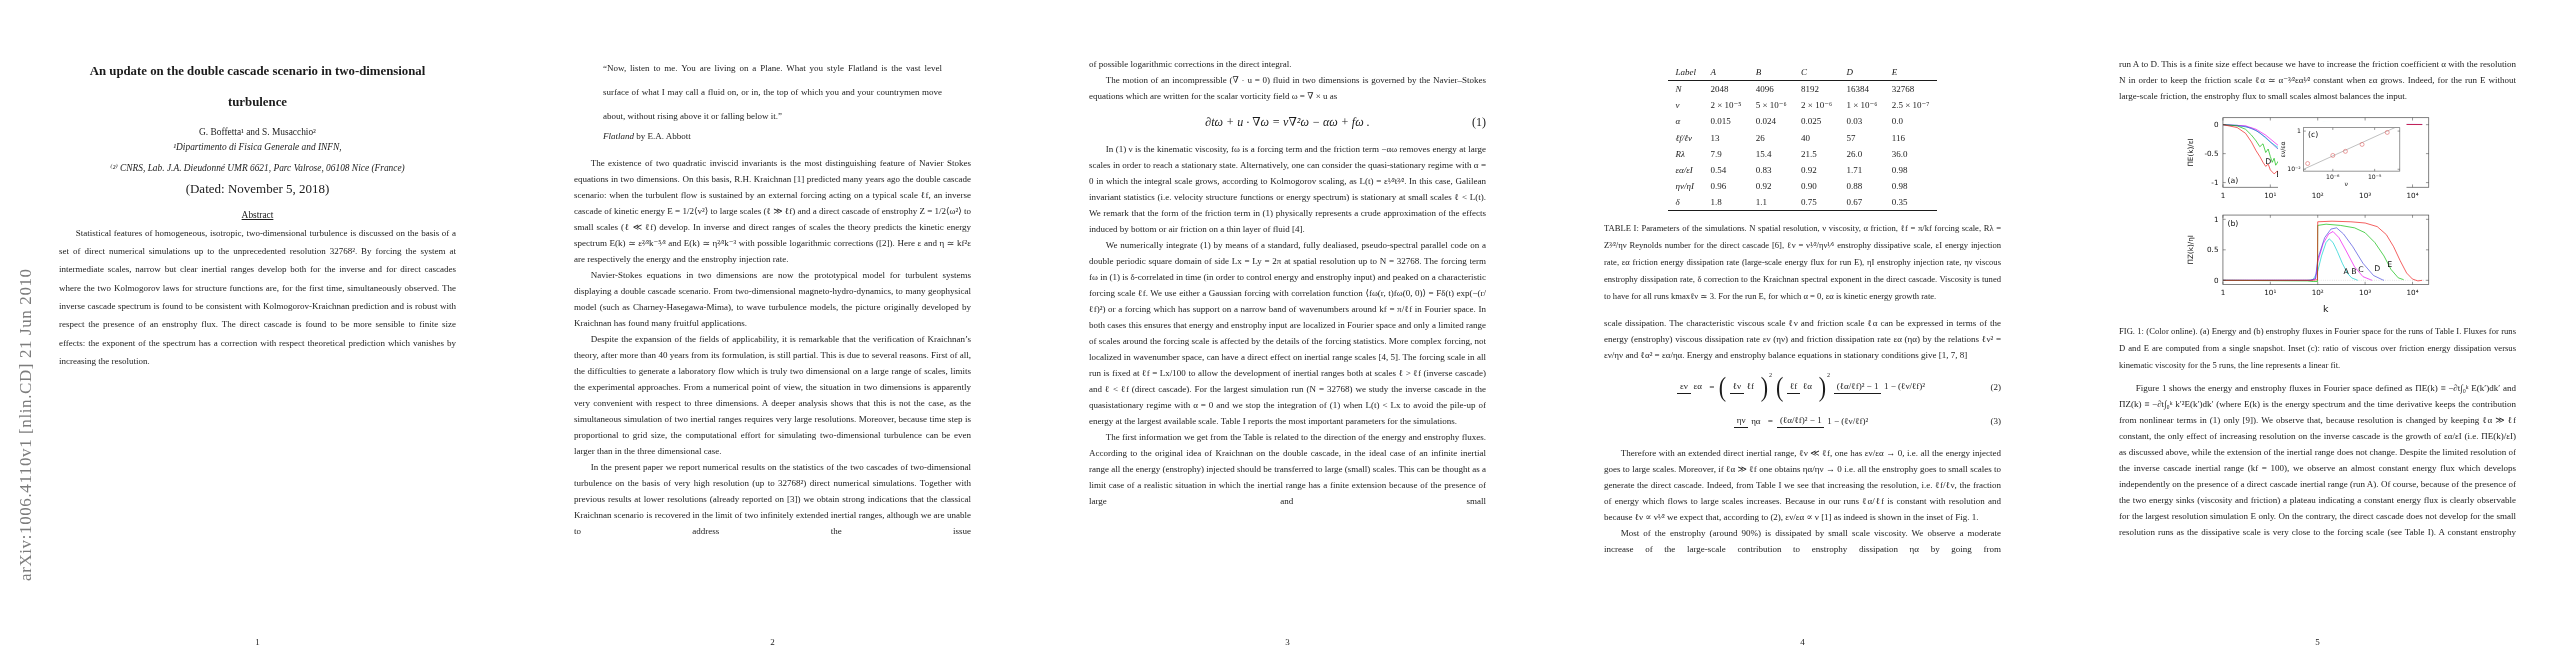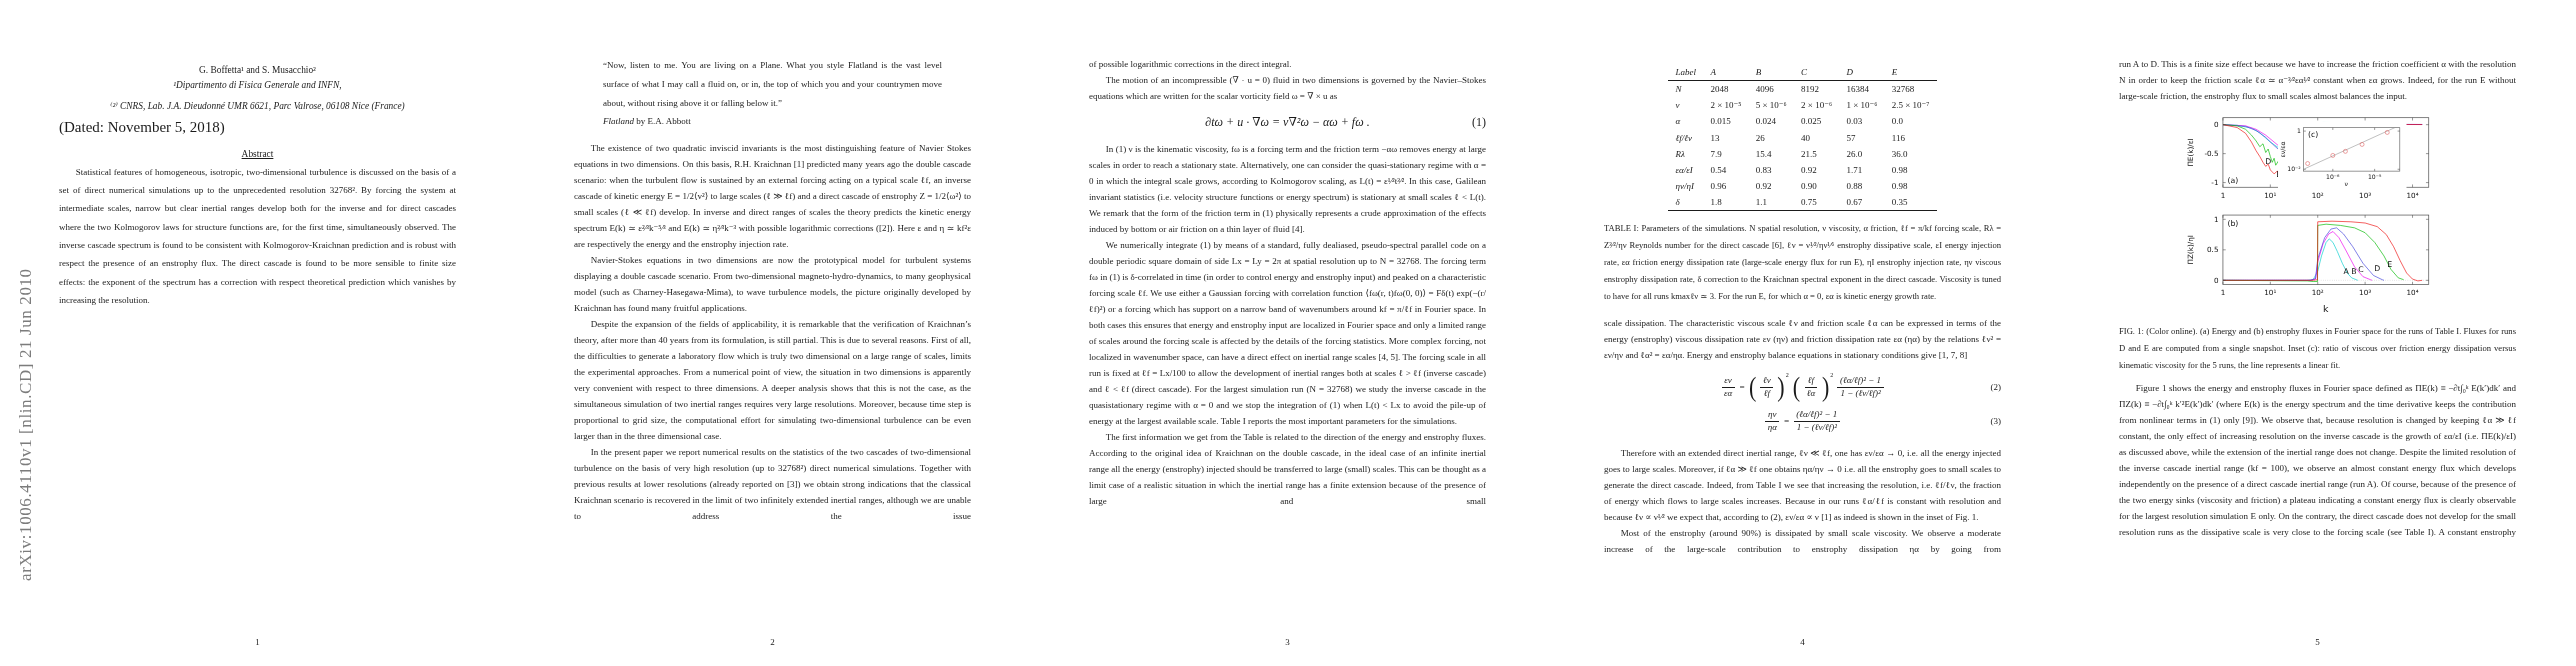--- a/index.html
+++ b/index.html
@@ -7,38 +7,38 @@
        font-family:"Liberation Serif","DejaVu Serif","DejaVu Sans",serif;color:#1b1b1b;}
   .canvas{position:relative;width:2576px;height:667px;display:flex;}
   .page{position:relative;width:515px;height:667px;flex:0 0 515px;background:#fff;}
   .inner{padding:56px 59px 0 59px;}
   
   .arxiv{position:absolute;left:15.6px;top:581px;transform:rotate(-90deg);transform-origin:0 0;
          white-space:nowrap;font-size:17px;color:#7c7c7c;letter-spacing:0.6px;}
   .title{margin:0 0 5.6px 0;text-align:center;font-size:12.8px;font-weight:bold;line-height:31px;}
   .authors{margin:9px 0 0 0;text-align:center;font-size:9.4px;}
   .affil{margin:0;text-align:center;font-size:9.4px;font-style:italic;line-height:21px;}
-  .dated{margin:2.2px 0 0 0;font-size:15px;}
+  .dated{margin:2.2px 0 0 0;text-align:center;font-size:13px;}
   .abshead{margin:13.3px 0 3.3px 0;text-align:center;font-size:9.4px;text-decoration:underline;}
   .abstract{margin:0;text-align:justify;font-size:9px;line-height:18.3px;text-indent:16.7px;}
   
   .bodytxt{margin:0;text-align:justify;font-size:9px;line-height:16px;text-indent:16.7px;}
   .noindent{text-indent:0;}
   .cont{text-align-last:justify;}
-  .quote{margin:0 29px;text-align:justify;font-size:9px;line-height:19px;}
+  .quote{margin:0 29px;text-align:justify;font-size:9px;line-height:24px;}
   .quote-src{margin:0 29px;font-size:9px;line-height:17px;}
   .it{font-style:italic;}
   .pagenum{position:absolute;bottom:20px;left:0;right:0;text-align:center;font-size:9px;}
   
   .eqline{position:relative;text-align:center;margin:11px 0;font-size:12px;font-style:italic;}
   .eqline .eqtag{position:absolute;right:0;top:0;font-style:normal;}
   .deq{position:relative;display:flex;align-items:center;justify-content:center;gap:3.9px;
        margin:2.2px 0;font-size:9px;min-height:32px;}
   .deq .eqtag{position:absolute;right:0;top:50%;transform:translateY(-50%);}
-  .frac{display:inline-flex;flex-direction:column;align-items:center;line-height:1.3;font-style:italic;}
+  .frac{display:inline-flex;flex-direction:row;align-items:center;line-height:1.3;}
   .frac .nu{border-bottom:0.6px solid #1b1b1b;padding:0 2.8px;}
   .frac .de{padding:0 2.8px;}
   .bigp{font-size:22px;font-weight:300;line-height:1;transform:scaleY(1.25);}
   .psup{font-size:6.1px;align-self:flex-start;margin-left:-2.8px;margin-top:1.1px;}
   .eqmid{font-style:italic;}
   
   .ptable{border-collapse:collapse;margin:7.8px auto 0 auto;font-size:9px;}
   .ptable th,.ptable td{padding:3.1px 7.2px;text-align:left;font-weight:normal;font-style:italic;}
   .ptable td.vals{font-style:normal;}
   .ptable thead tr{border-bottom:0.9px solid #1b1b1b;}
@@ -57,20 +57,21 @@
   .fcaption{margin:4.4px 0 0 0;text-align:justify;font-size:8.6px;line-height:17px;}
 </style>
 </head>
 <body>
 
 <div class="canvas">
 
   <section class="page">
     <div class="arxiv">arXiv:1006.4110v1  [nlin.CD]  21 Jun 2010</div>
     <div class="inner">
+      <h1 class="title"><span>An update on the double cascade scenario in two-dimensional</span><br><span>turbulence</span></h1>
       <p class="authors">G. Boffetta¹ and S. Musacchio²</p>
       <p class="affil">¹Dipartimento di Fisica Generale and INFN,</p>
       <p class="affil">⁽²⁾ CNRS, Lab. J.A. Dieudonné UMR 6621, Parc Valrose, 06108 Nice (France)</p>
       <p class="dated">(Dated: November 5, 2018)</p>
       <p class="abshead">Abstract</p>
       <p class="abstract">Statistical features of homogeneous, isotropic, two-dimensional turbulence is discussed on the basis of a set of direct numerical simulations up to the unprecedented resolution 32768². By forcing the system at intermediate scales, narrow but clear inertial ranges develop both for the inverse and for direct cascades where the two Kolmogorov laws for structure functions are, for the first time, simultaneously observed. The inverse cascade spectrum is found to be consistent with Kolmogorov-Kraichnan prediction and is robust with respect the presence of an enstrophy flux. The direct cascade is found to be more sensible to finite size effects: the exponent of the spectrum has a correction with respect theoretical prediction which vanishes by increasing the resolution.</p>
     </div>
     <div class="pagenum">1</div>
   </section>
 

